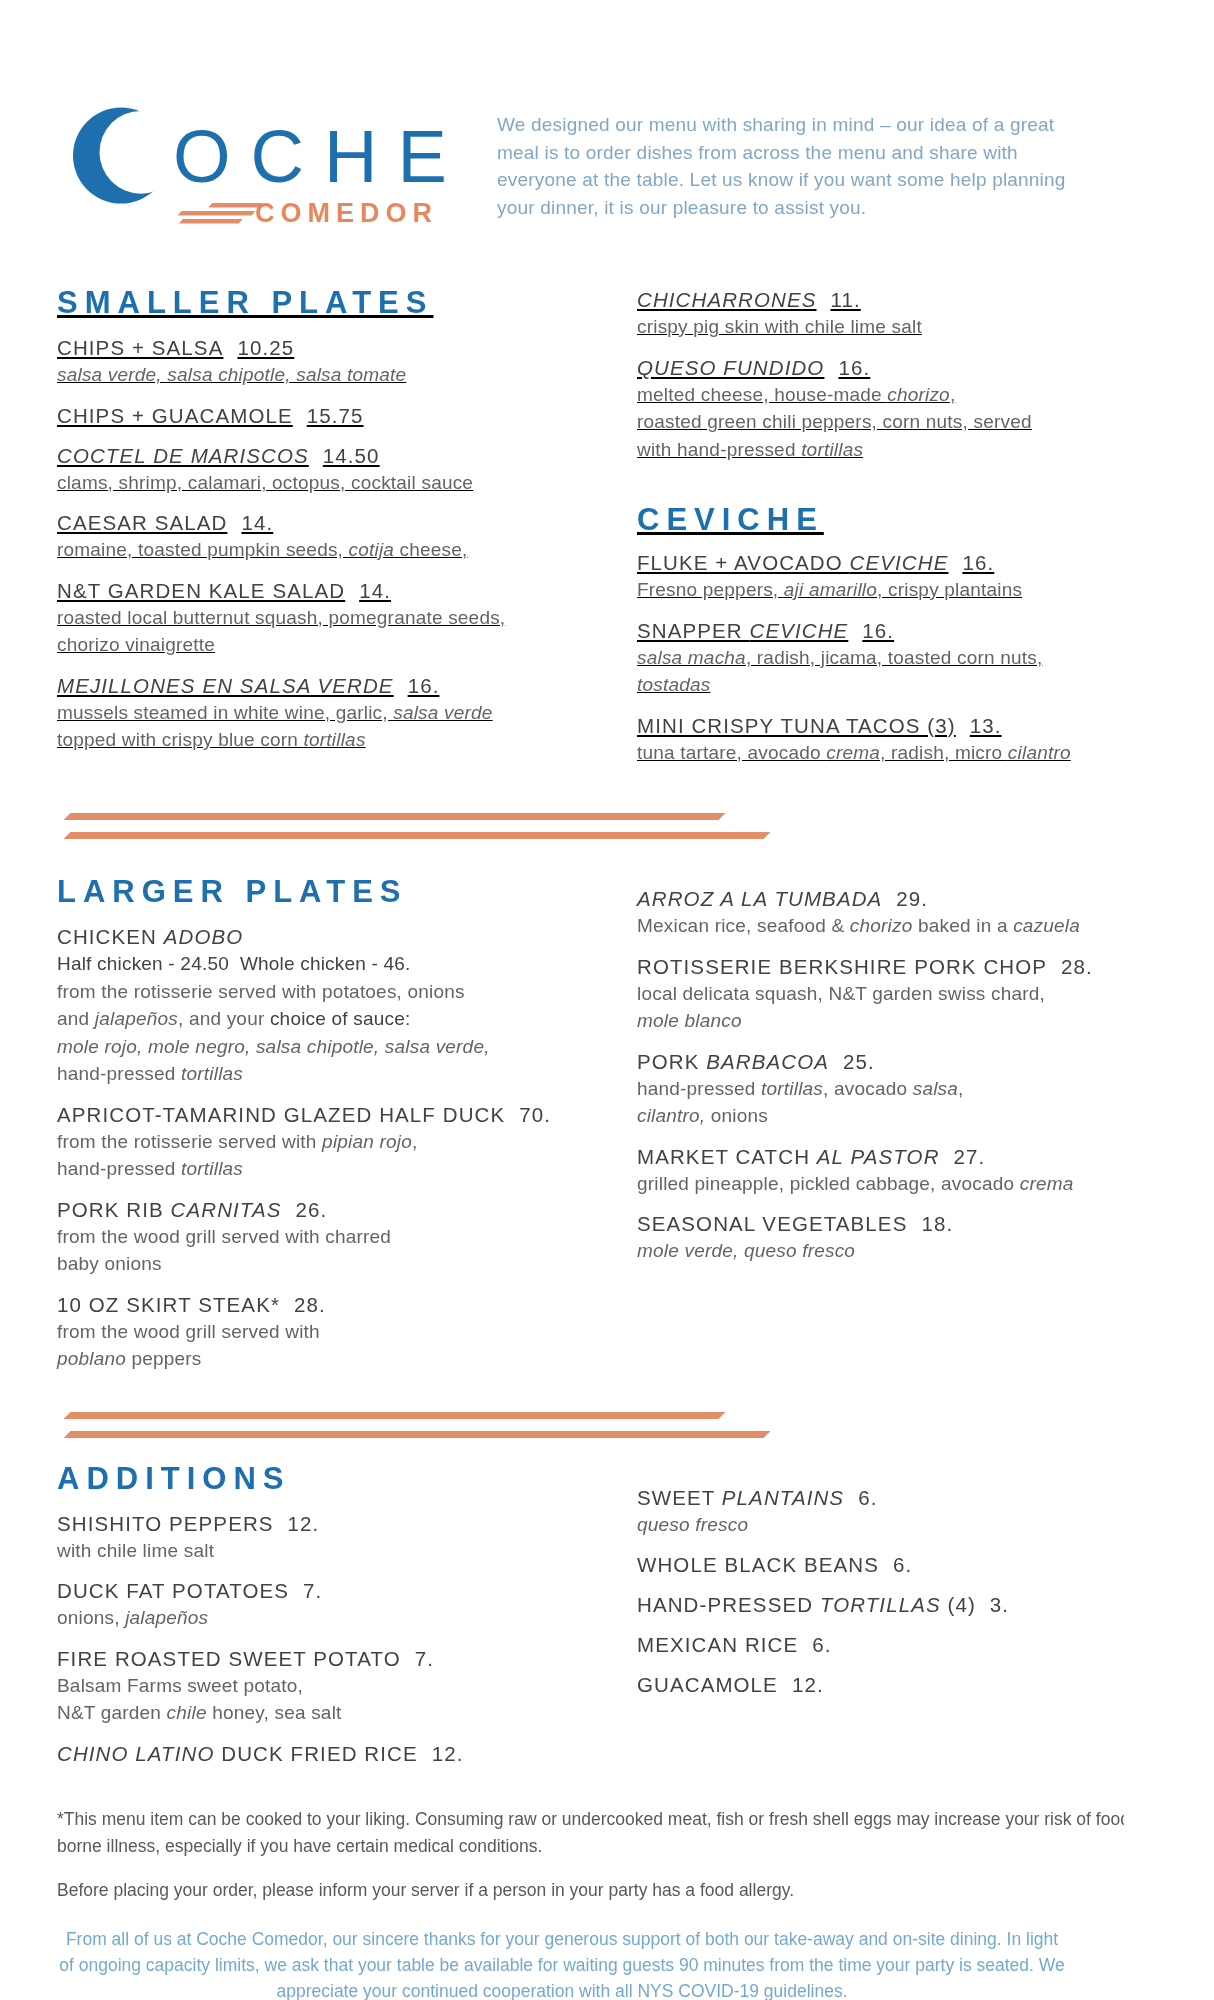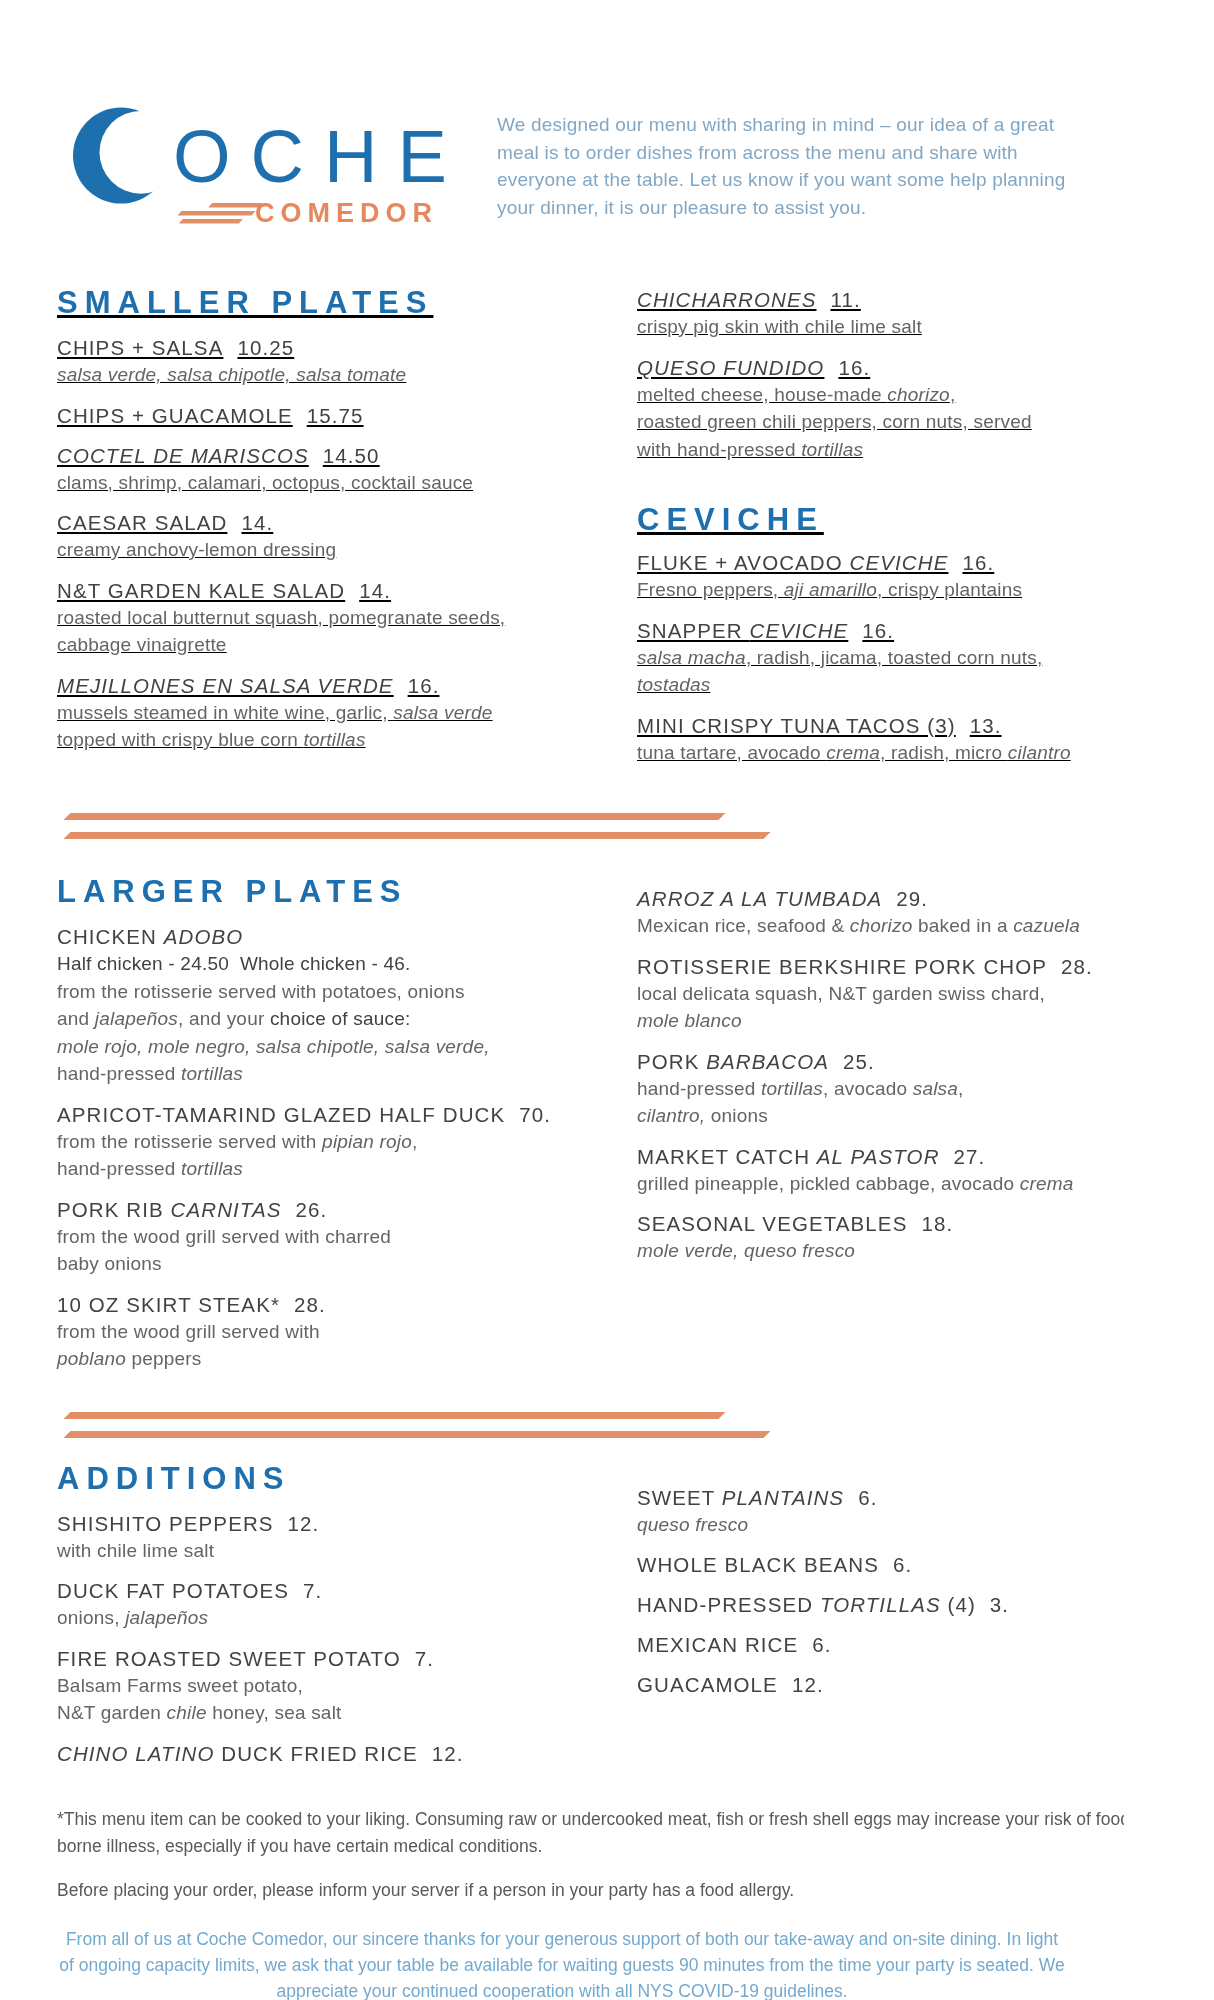--- a/index.html
+++ b/index.html
@@ -98,26 +98,26 @@
               </div>
               <div class="item">
                 <div class="iname"><span>CHIPS + GUACAMOLE</span><span class="price">15.75</span></div>
               </div>
               <div class="item">
                 <div class="iname"><span class="it">COCTEL DE MARISCOS</span><span class="price">14.50</span></div>
                 <div class="idesc"><span>clams, shrimp, calamari, octopus, cocktail sauce</span></div>
               </div>
               <div class="item">
                 <div class="iname"><span>CAESAR SALAD</span><span class="price">14.</span></div>
-                <div class="idesc"><span>creamy anchovy-lemon dressing</span></div>
+                <div class="idesc"><span>romaine, toasted pumpkin seeds, </span><span class="it">cotija</span><span> cheese,</span></div>
               </div>
               <div class="item">
                 <div class="iname"><span>N&amp;T GARDEN KALE SALAD</span><span class="price">14.</span></div>
                 <div class="idesc"><span>roasted local butternut squash, pomegranate seeds,</span></div>
-                <div class="idesc"><span>cabbage vinaigrette</span></div>
+                <div class="idesc"><span>chorizo vinaigrette</span></div>
               </div>
               <div class="item">
                 <div class="iname"><span class="it">MEJILLONES EN SALSA VERDE</span><span class="price">16.</span></div>
                 <div class="idesc"><span>mussels steamed in white wine, garlic, </span><span class="it">salsa verde</span></div>
                 <div class="idesc"><span>topped with crispy blue corn </span><span class="it">tortillas</span></div>
               </div>
             </div>
         </div>
         <div class="col">
           <div>

